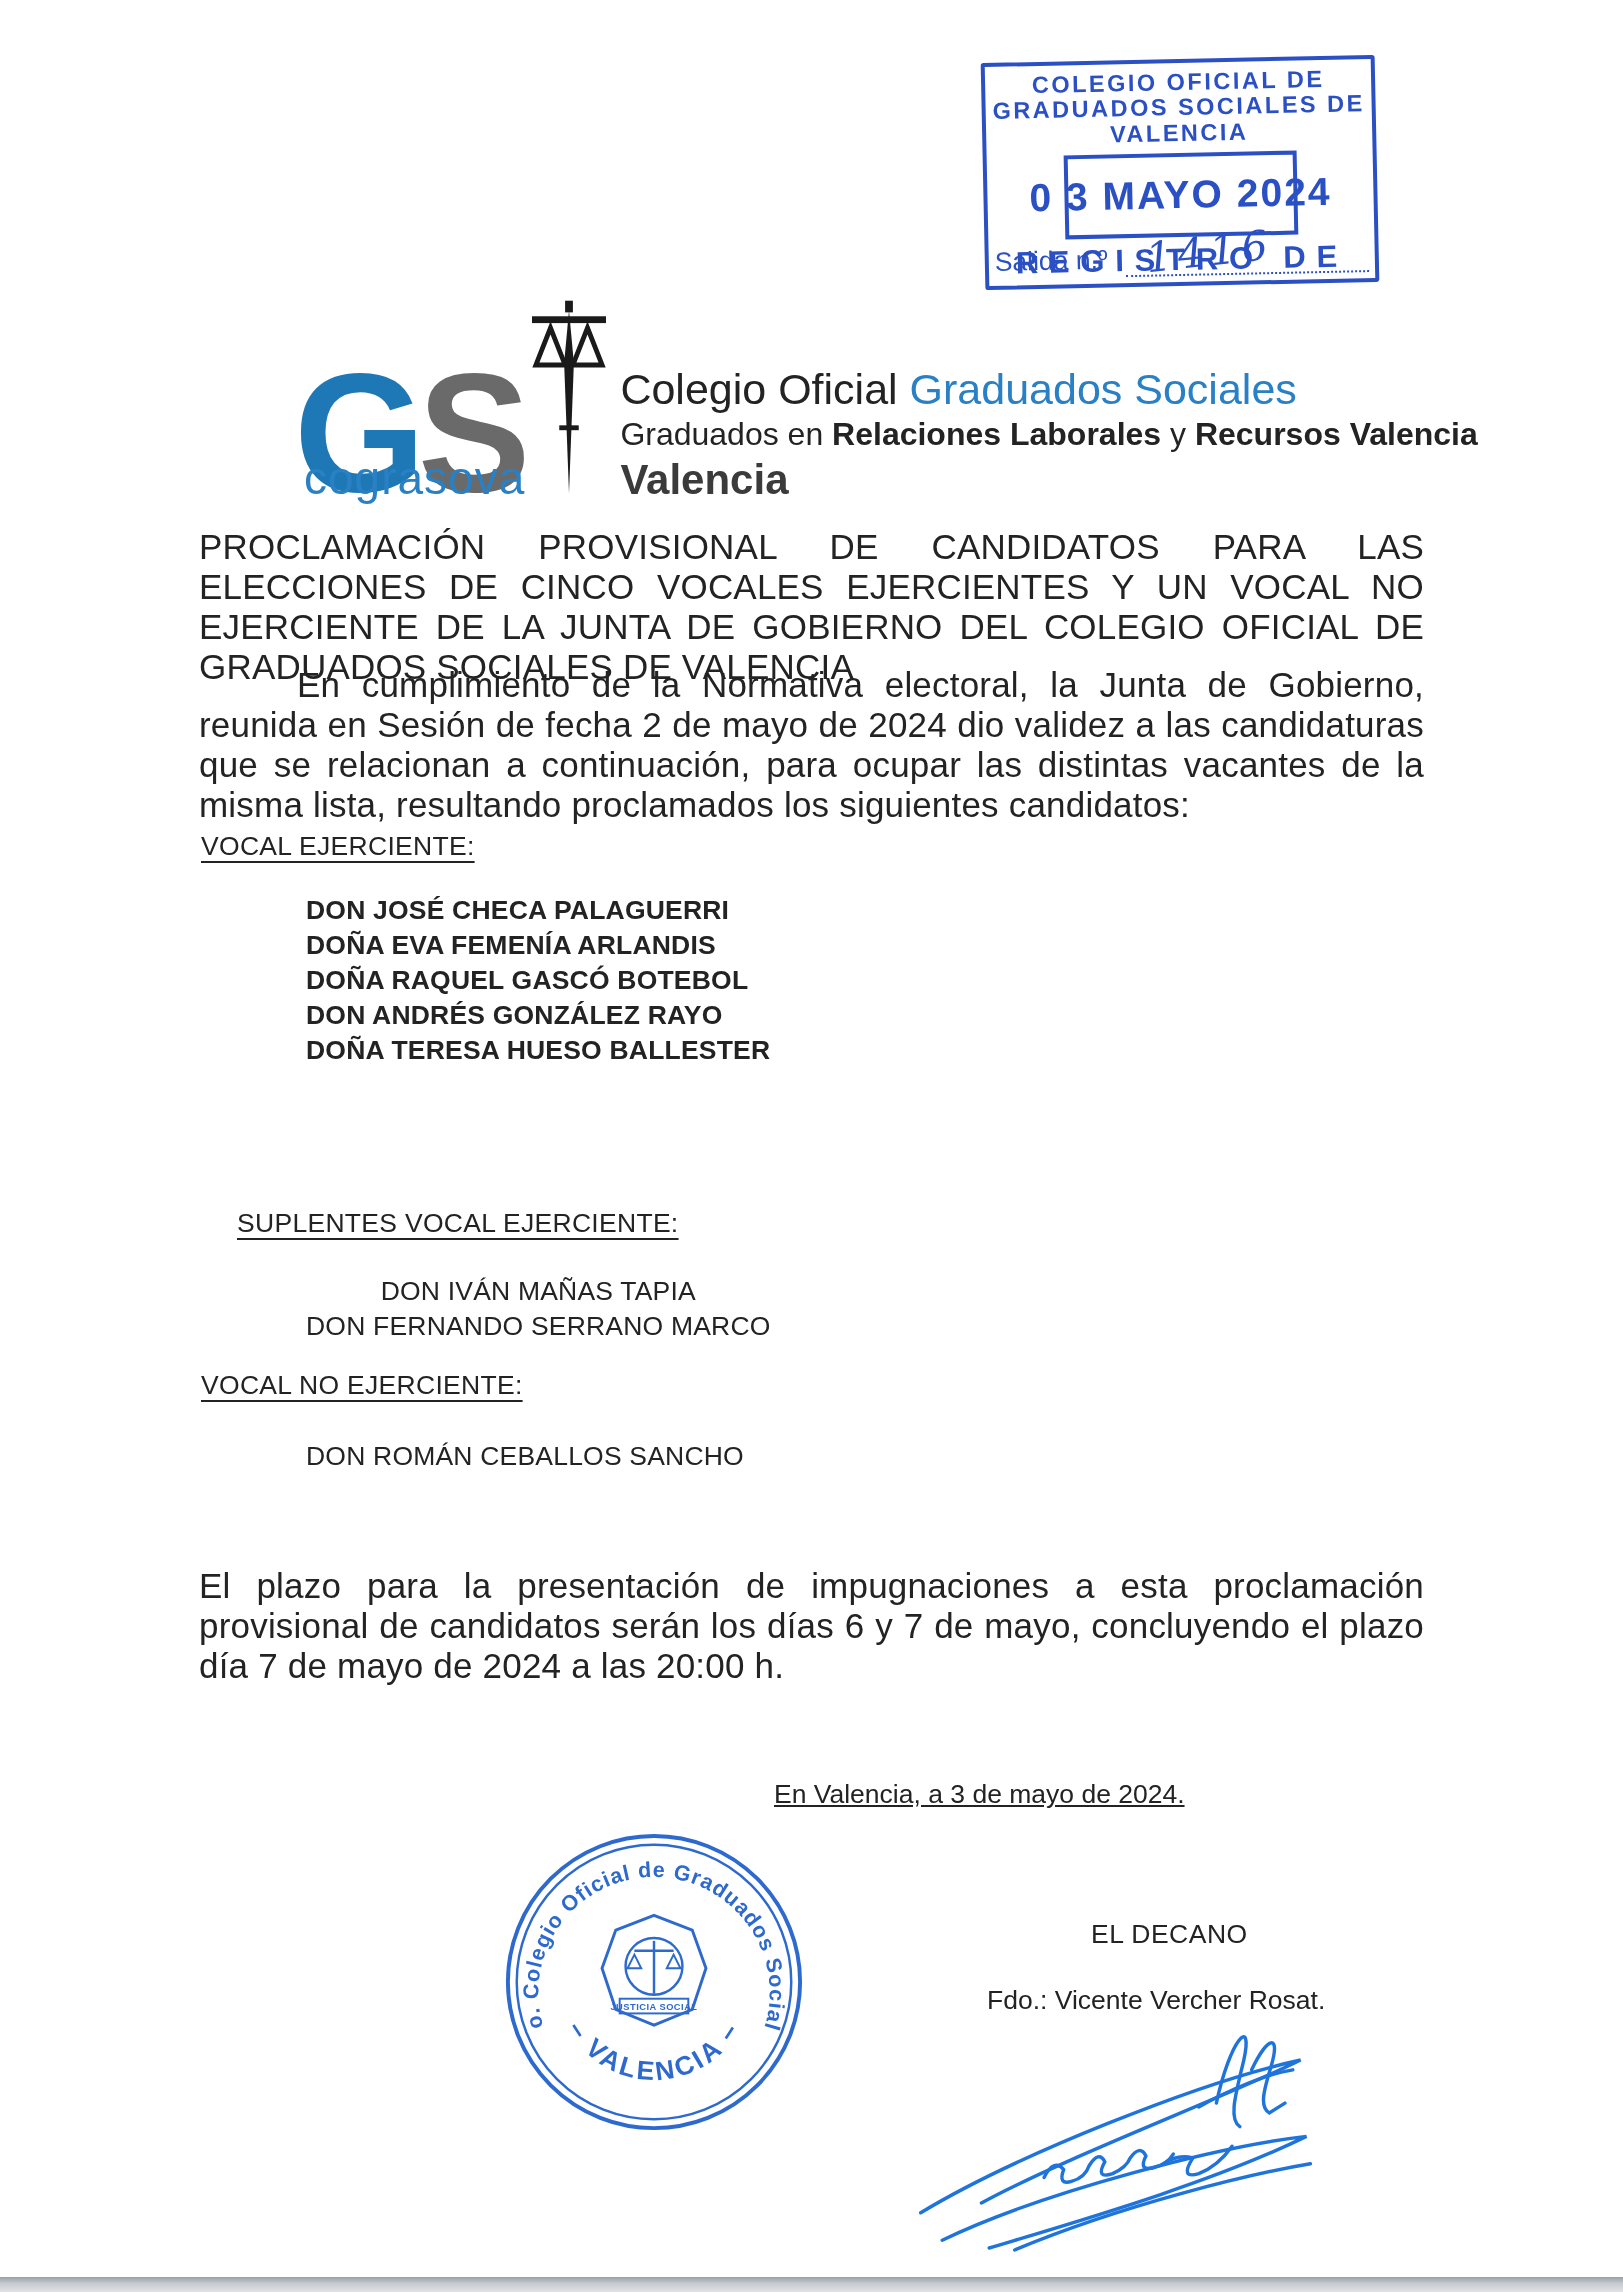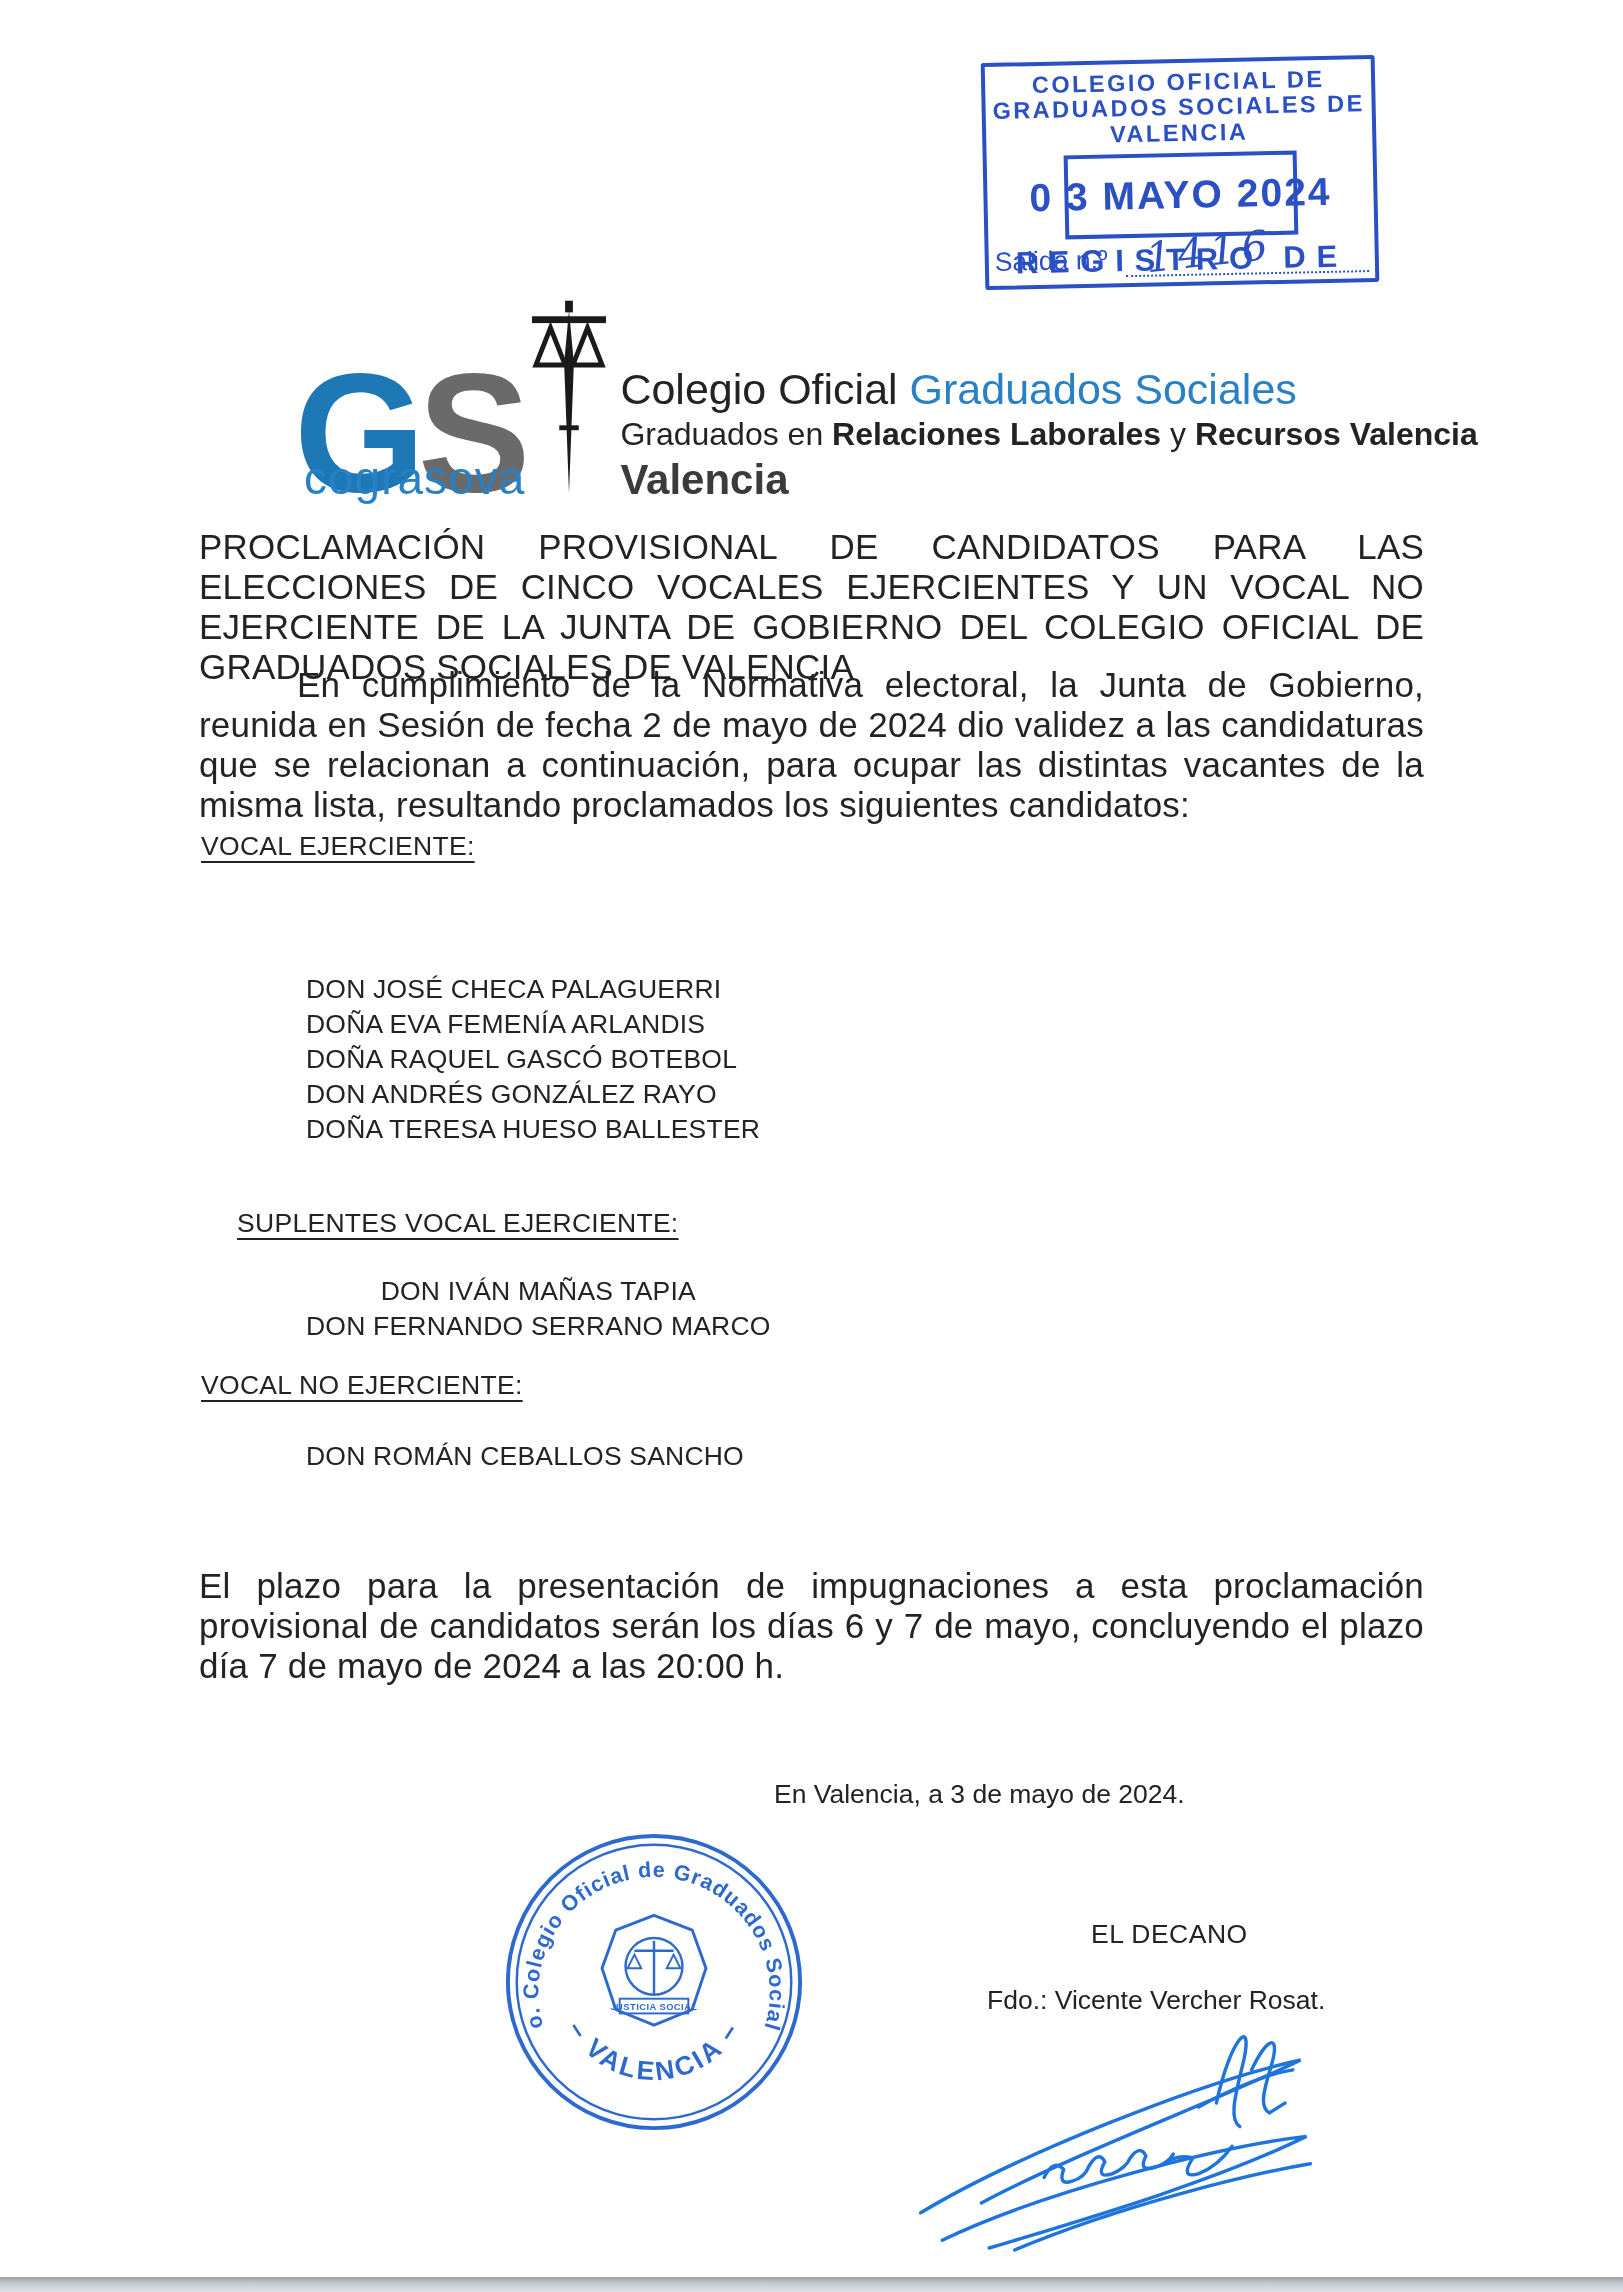--- a/index.html
+++ b/index.html
@@ -48,22 +48,22 @@
 
   
   .para{left:199px;width:1225px;font-size:35px;line-height:40px;text-align:justify;text-align-last:left;letter-spacing:0.2px;}
   .doc-title{top:527px;}
   .doc-intro{top:665px;text-indent:98px;}
   .doc-deadline{top:1566px;}
   .sec-heading{left:201px;font-size:26.5px;letter-spacing:0.3px;
     text-decoration:underline;text-underline-offset:5.9px;text-decoration-thickness:2px;}
   .h-1{top:831px;} .h-2{top:1208px;margin-left:36px;} .h-3{top:1370px;}
   .name-list{left:306px;font-size:26.5px;line-height:35px;letter-spacing:0.2px;}
-  .nl-1{top:972px;} .nl-2{top:1274px;text-align:center;} .nl-3{top:1439px;}
-  .dateline{left:774px;top:1779px;font-size:26.5px;}
+  .nl-1{top:893px;font-weight:bold;} .nl-2{top:1274px;text-align:center;} .nl-3{top:1439px;}
+  .dateline{left:774px;top:1779px;font-size:26.5px;text-decoration:underline;}
   .signer-role{left:1091px;top:1919px;font-size:26.5px;letter-spacing:0.5px;}
   .signer-name{left:987px;top:1985px;font-size:26.5px;}
 
   
   .round-stamp{left:503px;top:1833px;}
   .signature{left:907px;top:2009px;}
 
   .scan-edge{left:0;bottom:0;width:100%;height:15.7px;
     background:linear-gradient(180deg,#9aa0a8 0,#c6cacf 40%,#e3e5e8 100%);}
 </style>

